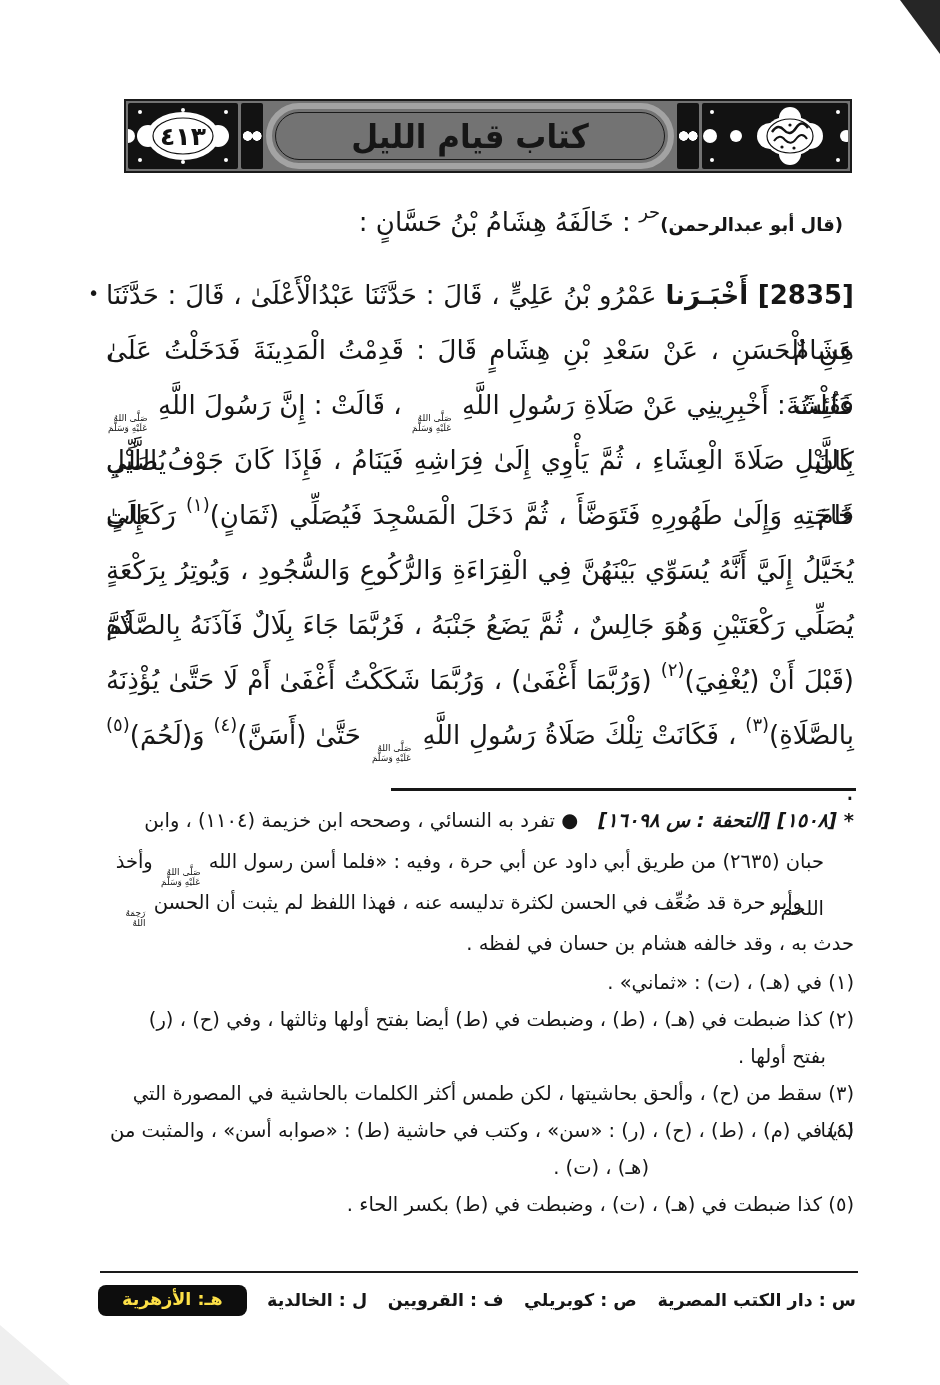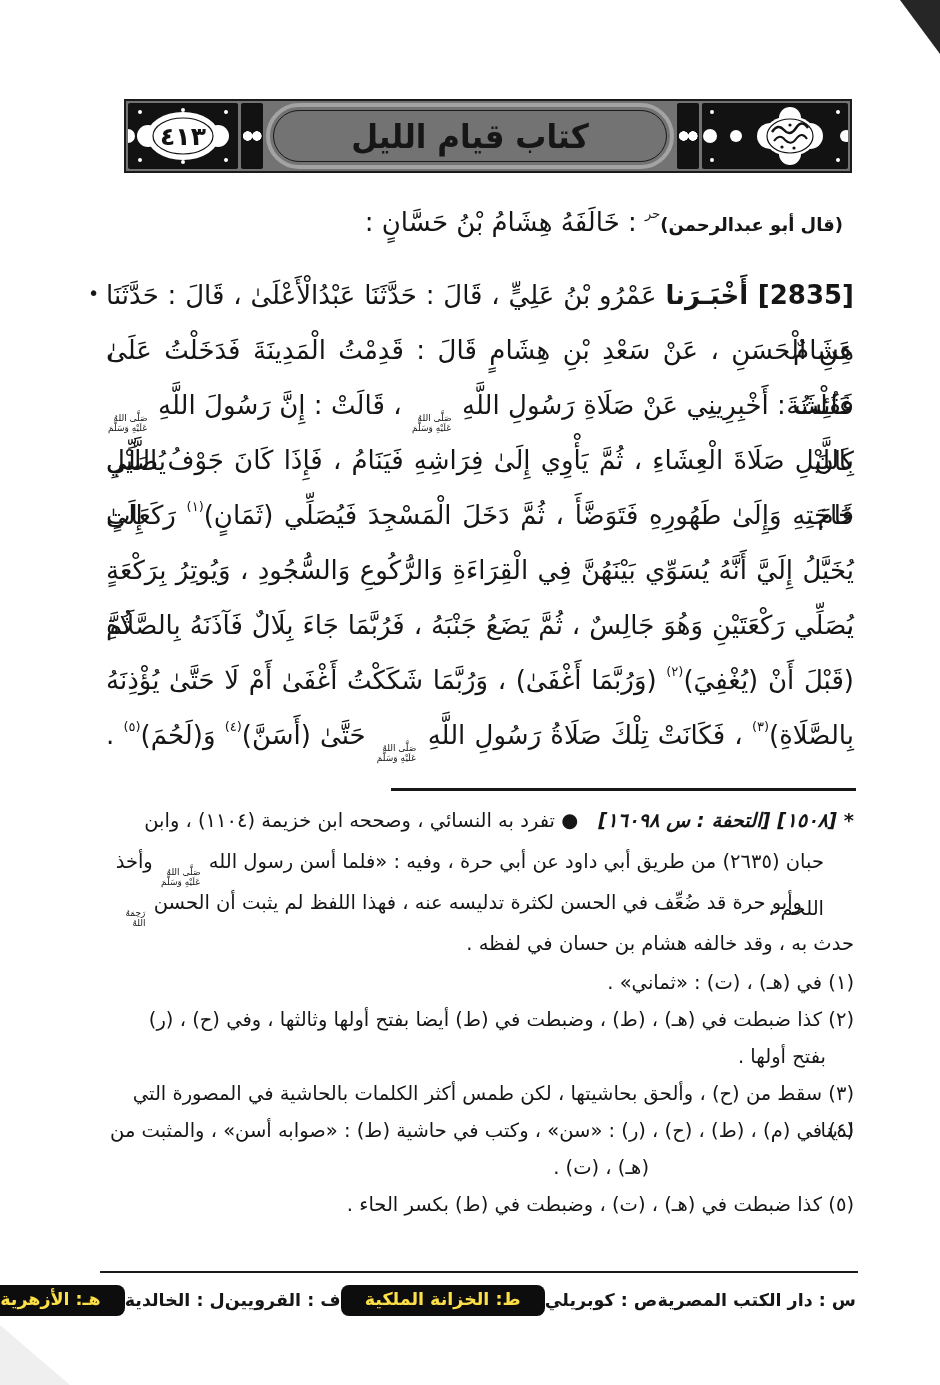--- a/index.html
+++ b/index.html
@@ -14,33 +14,33 @@
     clip-path:polygon(0 100%,0 0,100% 100%);}
   
   .band{position:absolute;top:99px;left:124px;width:728px;height:74px;box-sizing:border-box;
     border:2px solid #1a1a1a;background:#737373;display:flex;direction:ltr;align-items:stretch;
     padding:2px;gap:3px;}
   .orn{display:block;height:100%;}
   .conn{width:22px;background:
     radial-gradient(circle at 30% 50%, #fff 0 4.5px, rgba(0,0,0,0) 5px),
     radial-gradient(circle at 72% 50%, #fff 0 4.5px, rgba(0,0,0,0) 5px),#121212;
     border-radius:2px;}
-  .cartouche{flex:1;border:4px solid #a3a3a3;border-radius:33px;padding:3px;display:flex;text-align:center;}
+  .cartouche{flex:1;border:6px solid #a3a3a3;border-radius:33px;padding:3px;display:flex;text-align:center;}
   .cartouche-inner{flex:1;border:1.5px solid #1a1a1a;border-radius:27px;display:flex;
     align-items:center;justify-content:center;}
   .book-title{font-size:31px;font-weight:bold;transform:scaleY(1.08);letter-spacing:1px;}
   
   .opening{position:absolute;top:198px;right:97px;left:90px;text-align:right;
     font-size:26px;line-height:48px;}
   .opening b{font-size:18px;}
   
   .body-block{position:absolute;top:268px;right:86px;left:106px;}
   .margin-bullet{position:absolute;left:-18px;top:16px;font-size:19px;line-height:1;}
   .bline{height:55px;line-height:55px;font-size:26px;text-align:justify;text-align-last:justify;}
-  sup.fn{font-size:13px;vertical-align:13px;line-height:0;}
+  sup.fn{font-size:18px;vertical-align:13px;line-height:0;}
   .saw,.rah{display:inline-flex;flex-direction:column;align-items:flex-start;font-size:9px;
     line-height:1.15;vertical-align:-7px;font-weight:normal;margin:0 2px;}
   
   .fn-sep{position:absolute;top:788px;right:84px;width:465px;height:2.5px;background:#171717;}
   .footnotes{position:absolute;top:800px;right:86px;left:100px;font-size:19.5px;}
   .t-line{height:41px;line-height:41px;}
   .t-line.i1{padding-right:30px;}
   .t-line.i2{padding-right:52px;}
   .takhrij-ref{font-weight:bold;margin-left:20px;font-style:italic;}
   .n-line{height:37px;line-height:37px;}
@@ -153,19 +153,18 @@
     <div class="n-line">(٣) سقط من (ح) ، وألحق بحاشيتها ، لكن طمس أكثر الكلمات بالحاشية في المصورة التي لدينا .</div>
     <div class="n-line">(٤) في (م) ، (ط) ، (ح) ، (ر) : «سن» ، وكتب في حاشية (ط) : «صوابه أسن» ، والمثبت من</div>
     <div class="n-line i-large">(هـ) ، (ت) .</div>
     <div class="n-line">(٥) كذا ضبطت في (هـ) ، (ت) ، وضبطت في (ط) بكسر الحاء .</div>
   </section>
 
   <div class="bottom-rule"></div>
   <footer class="sigla">
     <span class="sig">س : دار الكتب المصرية</span>
     <span class="sig">ص : كوبريلي</span>
-    <span class="sig badge">ط: الخزانة الملكية</span>
     <span class="sig">ف : القرويين</span>
     <span class="sig">ل : الخالدية</span>
     <span class="sig badge">هـ: الأزهرية</span>
   </footer>
 
 </div>
 
 </body></html>

